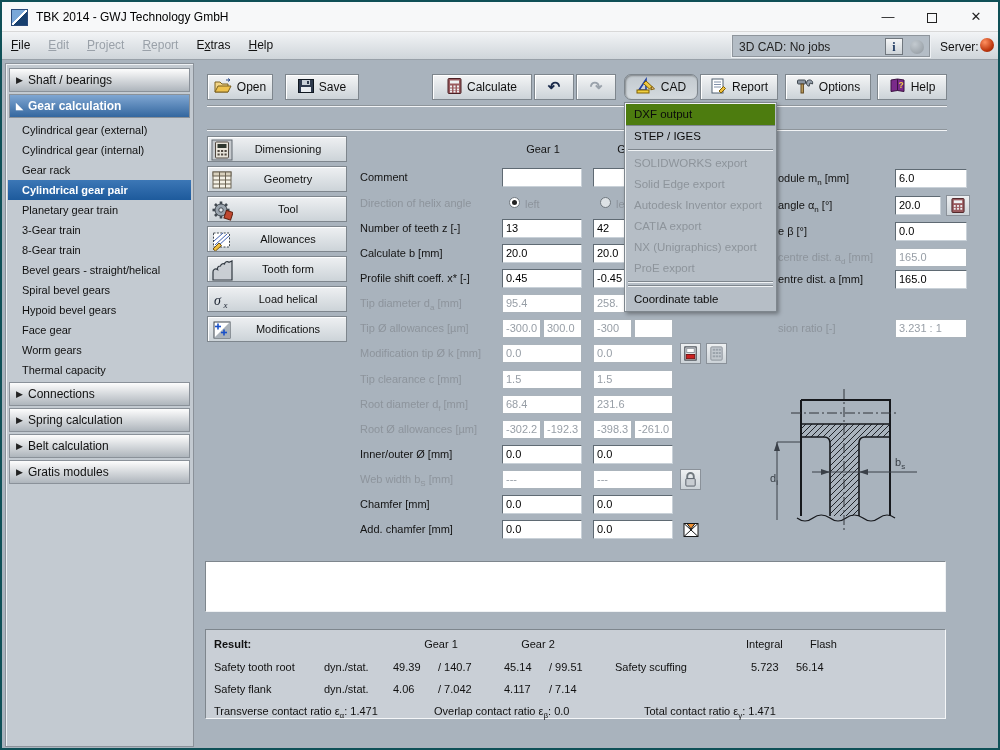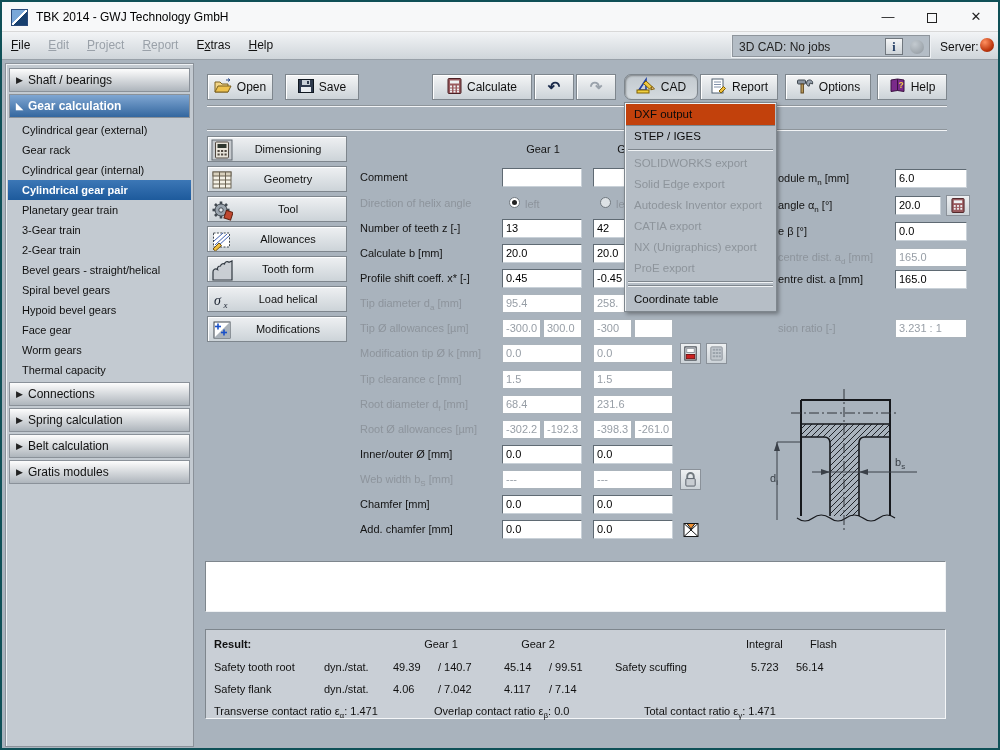--- a/index.html
+++ b/index.html
@@ -89,21 +89,21 @@
   .mini-btn{position:absolute;width:21px;height:21px;border:1px solid #8a9199;
     background:linear-gradient(#eef0f2,#ccd3d8);display:flex;align-items:center;justify-content:center;}
   .mini-flat{position:absolute;width:21px;height:21px;display:flex;align-items:center;justify-content:center;}
   sub.s{font-size:8px;}
   
   .dropdown{position:absolute;left:622px;top:100px;width:153px;background:#b6bec6;
     border:1px solid #7e868d;box-shadow:inset 1px 1px 0 #f0f3f5,2px 2px 4px rgba(0,0,0,.35);
     z-index:30;padding:1px;}
   .dd-item{height:21px;line-height:21px;padding-left:8px;font-size:11.5px;color:#0b0b0b;white-space:nowrap;}
   .dd-item.disabled{color:#8d949b;}
-  .dd-item.hover{background:#c2410c;border-bottom:1px solid #7e868d;height:22px;}
+  .dd-item.hover{background:#4d7c0f;border-bottom:1px solid #7e868d;height:22px;}
   .dd-sep{height:2px;margin:2px 2px;border-top:1px solid #7e868d;border-bottom:1px solid #f0f3f5;}
   
   .msgbox{position:absolute;left:203px;top:559px;width:741px;height:51px;background:#fff;
     border:1px solid;border-color:#7e868d #f0f2f4 #f0f2f4 #7e868d;font-size:11px;padding:3px;}
   .result{position:absolute;left:203px;top:627px;width:741px;height:90px;background:#c9cfd6;
     border:1px solid;border-color:#7e868d #f4f6f8 #f4f6f8 #7e868d;font-size:11px;color:#111;}
   .rp{position:absolute;white-space:nowrap;}
   
   .diagram{position:absolute;left:765px;top:383px;width:200px;height:152px;z-index:1;}
 </style>
@@ -127,26 +127,26 @@
   <span class="menu-item"><span class="u">F</span>ile</span><span class="menu-item disabled"><span class="u">E</span>dit</span><span class="menu-item disabled"><span class="u">P</span>roject</span><span class="menu-item disabled"><span class="u">R</span>eport</span><span class="menu-item">E<span class="u">x</span>tras</span><span class="menu-item"><span class="u">H</span>elp</span><div class="statusbox">
       <span class="txt">3D CAD: No jobs</span>
       <span class="info-btn">i</span>
       <span class="lamp lamp-gray"></span>
     </div></div>
 
   <div class="sidebar">
       <div class="sb-header"><span class="arr">▶</span><span>Shaft / bearings</span></div>
       <div class="sb-header expanded"><span class="arr">◣</span><span>Gear calculation</span></div>
       <div class="sb-item">Cylindrical gear (external)</div>
+      <div class="sb-item">Cylindrical gear (internal)</div>
       <div class="sb-item">Gear rack</div>
-      <div class="sb-item">Cylindrical gear (internal)</div>
       <div class="sb-item selected">Cylindrical gear pair</div>
       <div class="sb-item">Planetary gear train</div>
       <div class="sb-item">3-Gear train</div>
-      <div class="sb-item">2-Gear train</div>
+      <div class="sb-item">8-Gear train</div>
       <div class="sb-item">Bevel gears - straight/helical</div>
       <div class="sb-item">Spiral bevel gears</div>
       <div class="sb-item">Hypoid bevel gears</div>
       <div class="sb-item">Face gear</div>
       <div class="sb-item">Worm gears</div>
       <div class="sb-item">Thermal capacity</div>
       <div class="sb-header"><span class="arr">▶</span><span>Connections</span></div>
       <div class="sb-header"><span class="arr">▶</span><span>Spring calculation</span></div>
       <div class="sb-header"><span class="arr">▶</span><span>Belt calculation</span></div>
       <div class="sb-header"><span class="arr">▶</span><span>Gratis modules</span></div>

